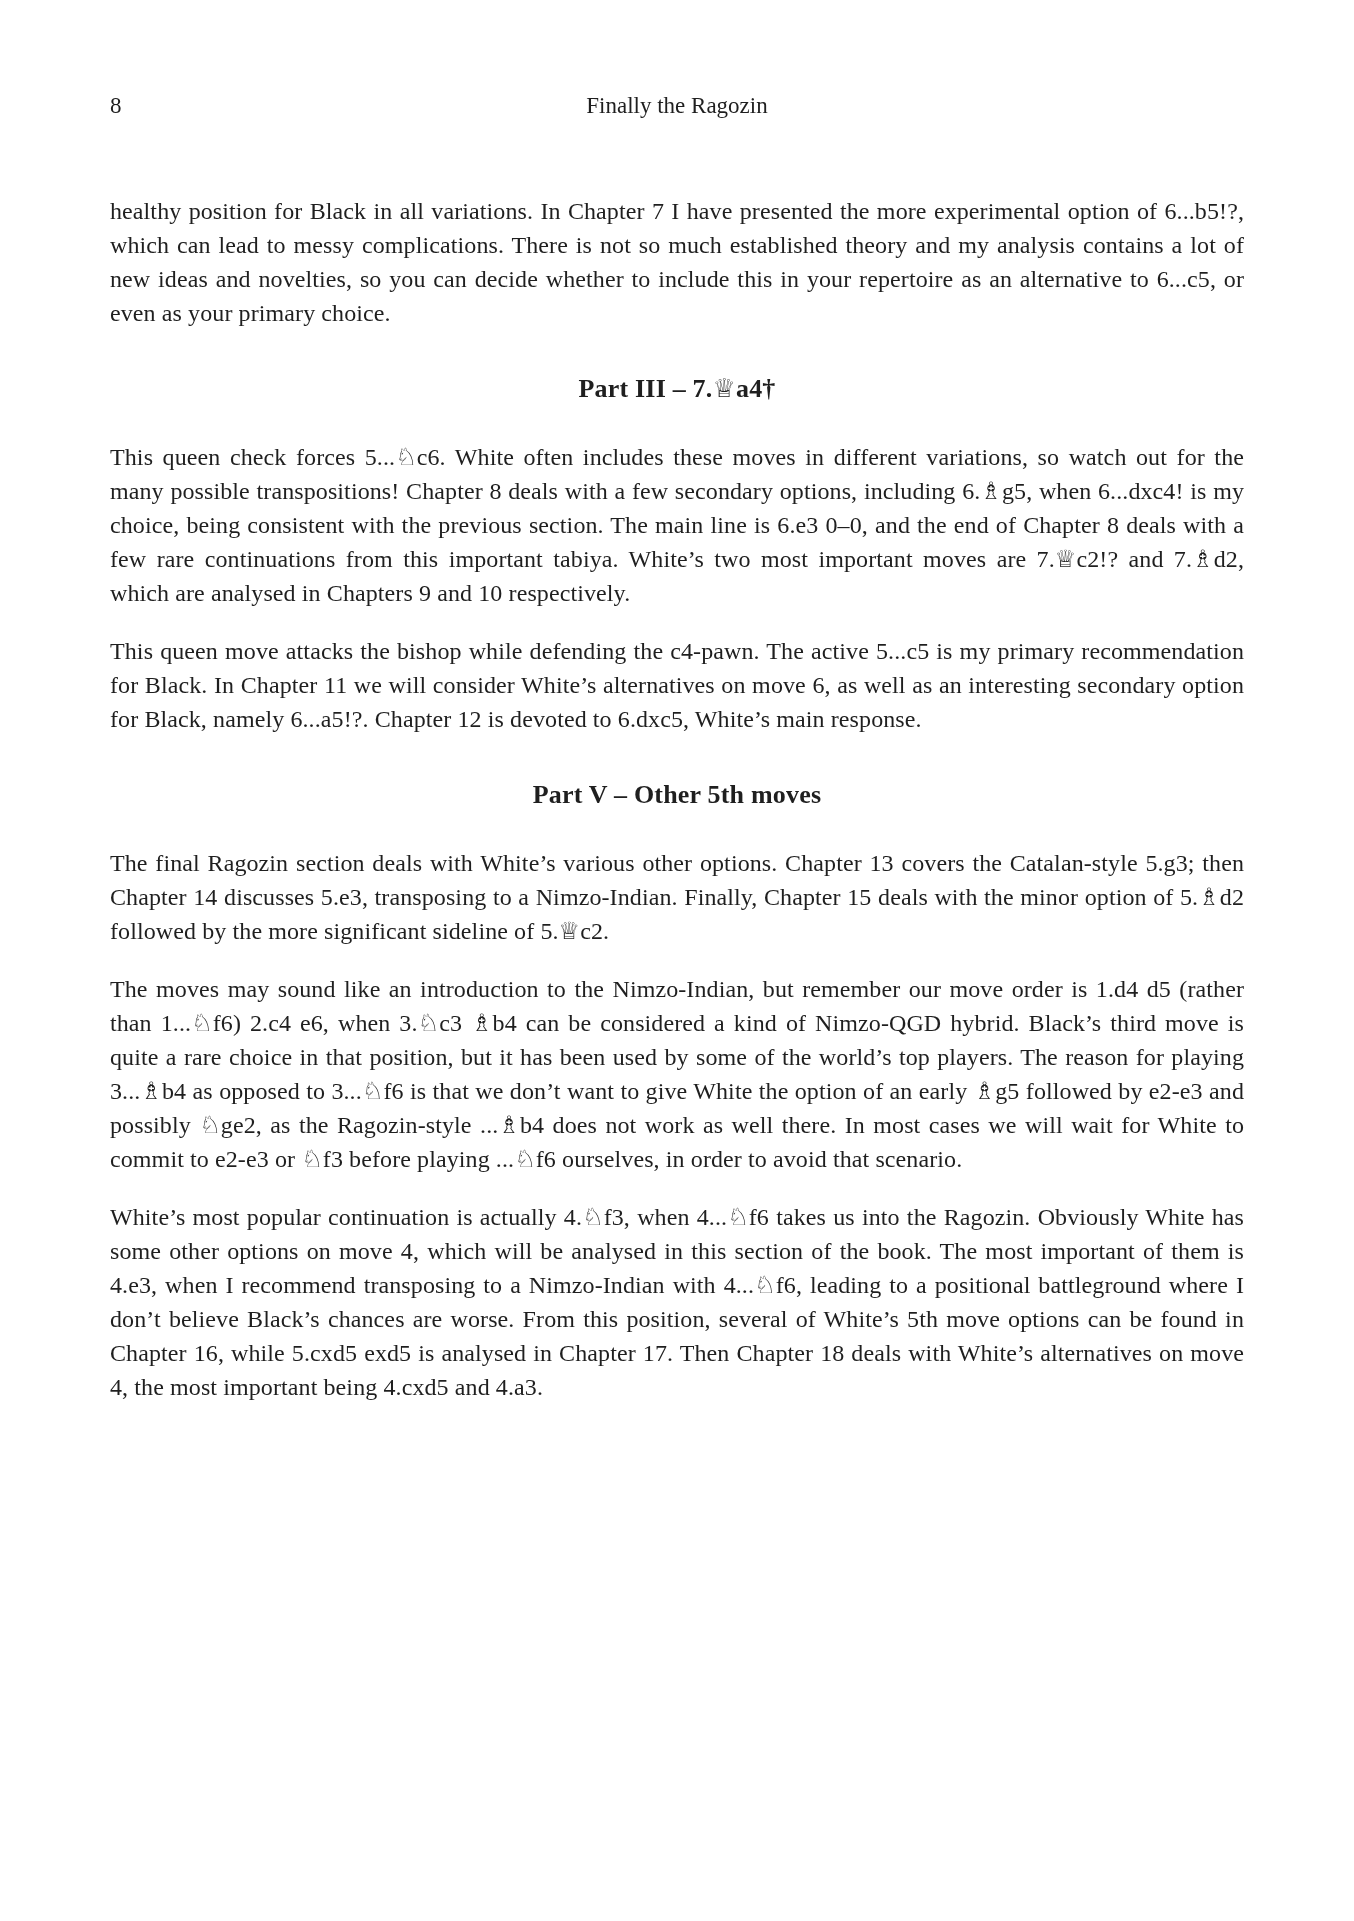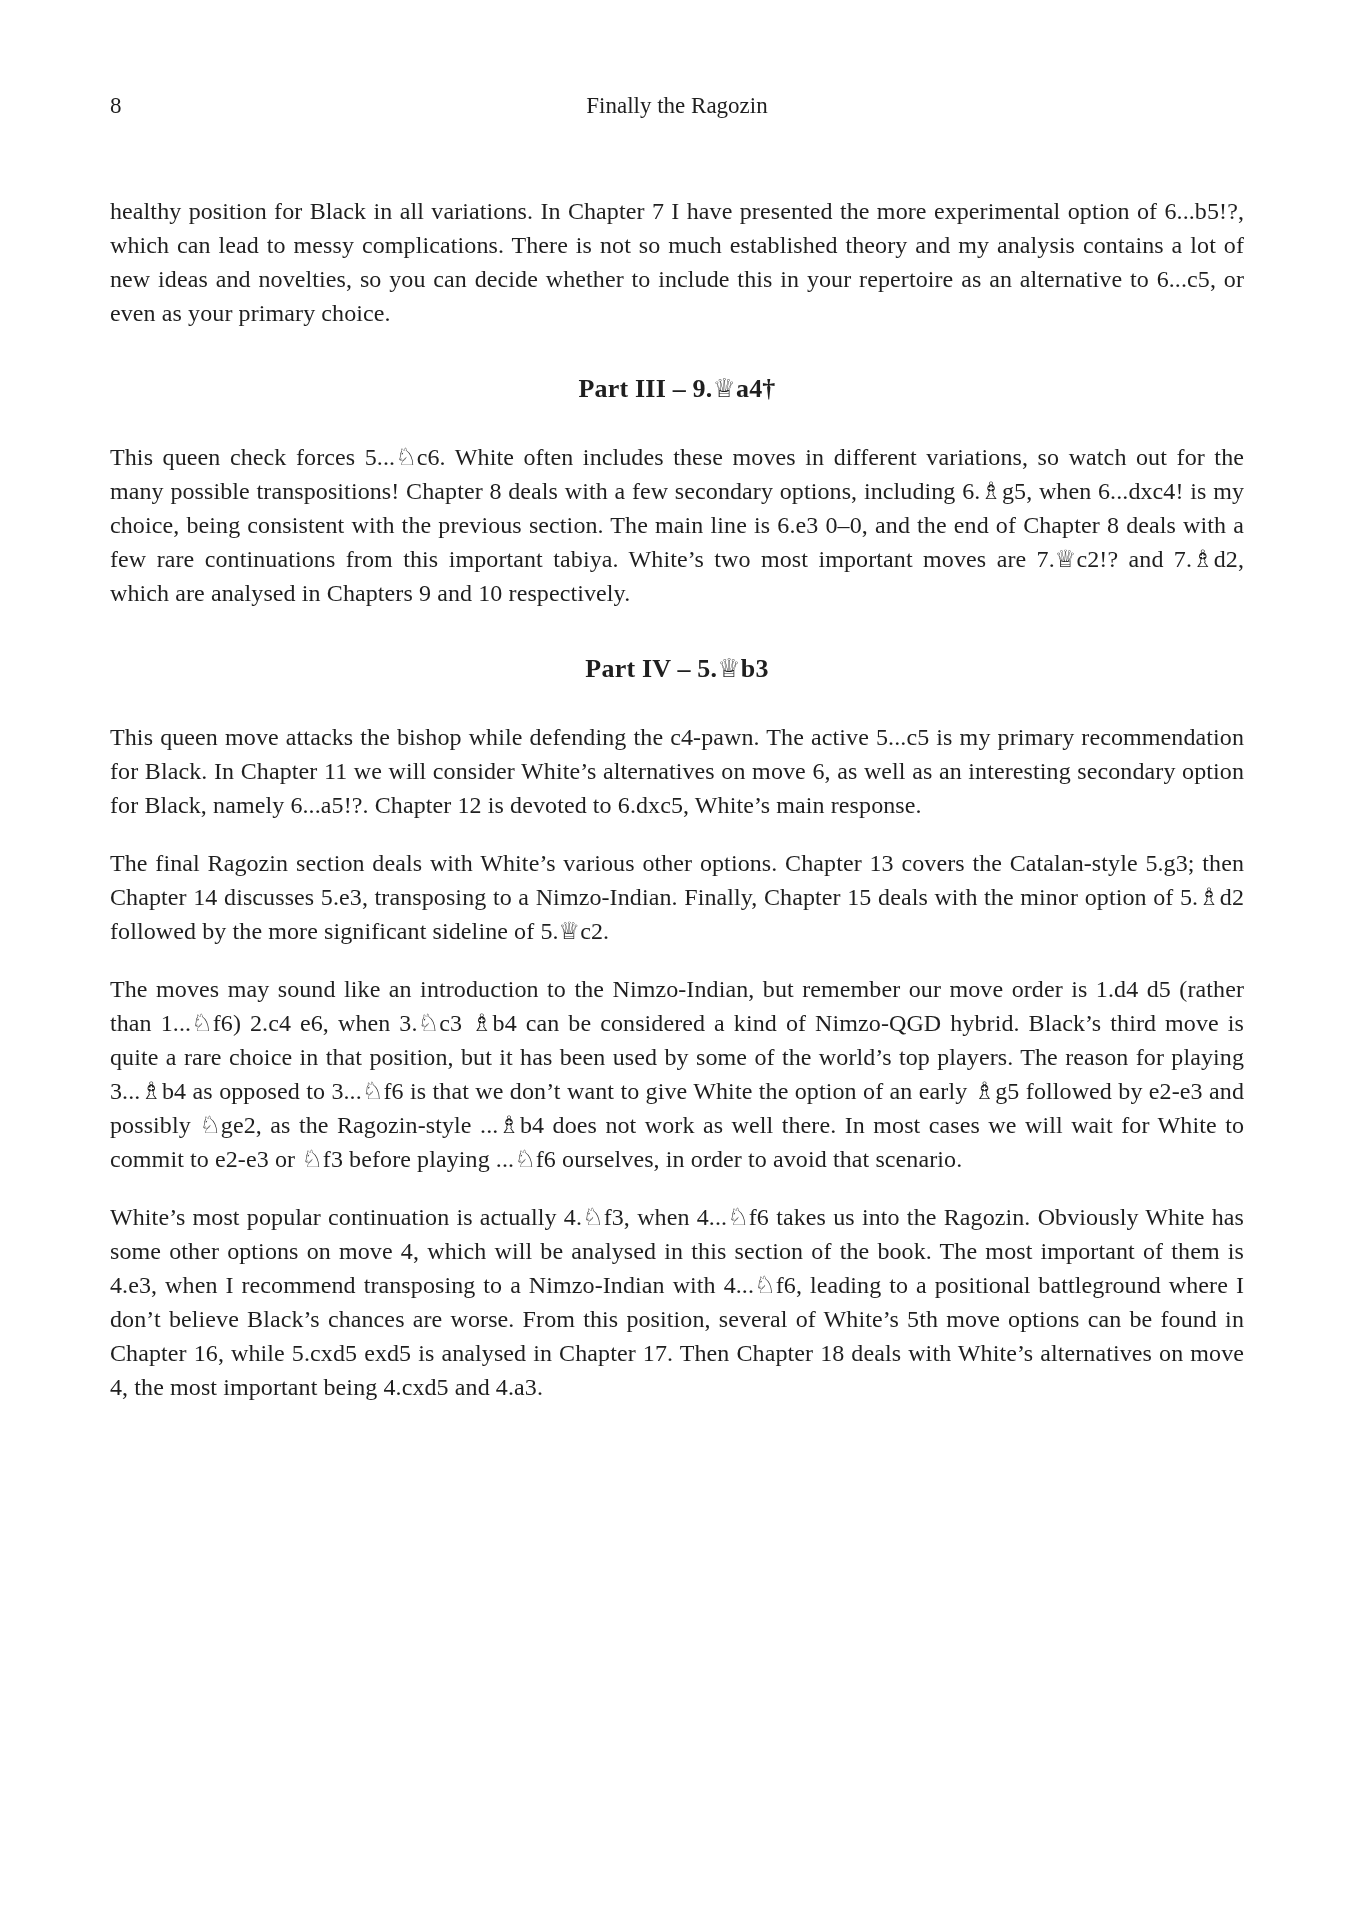--- a/index.html
+++ b/index.html
@@ -61,28 +61,28 @@
 
 <div class="page">
 
   <div class="page-header">
     <span class="page-number">8</span>
     <span class="running-title">Finally the Ragozin</span>
   </div>
 
   <p class="para para-first">healthy position for Black in all variations. In Chapter 7 I have presented the more experimental option of 6...b5!?, which can lead to messy complications. There is not so much established theory and my analysis contains a lot of new ideas and novelties, so you can decide whether to include this in your repertoire as an alternative to 6...c5, or even as your primary choice.</p>
 
-  <h2 class="heading">Part III – 9.♕a4†</h2>
+  <h2 class="heading">Part III – 7.♕a4†</h2>
 
   <p class="para">This queen check forces 5...♘c6. White often includes these moves in different variations, so watch out for the many possible transpositions! Chapter 8 deals with a few secondary options, including 6.♗g5, when 6...dxc4! is my choice, being consistent with the previous section. The main line is 6.e3 0–0, and the end of Chapter 8 deals with a few rare continuations from this important tabiya. White’s two most important moves are 7.♕c2!? and 7.♗d2, which are analysed in Chapters 9 and 10 respectively.</p>
 
-  <h2 class="heading">Part IV – 5.♕b3</h2>
 
   <p class="para">This queen move attacks the bishop while defending the c4-pawn. The active 5...c5 is my primary recommendation for Black. In Chapter 11 we will consider White’s alternatives on move 6, as well as an interesting secondary option for Black, namely 6...a5!?. Chapter 12 is devoted to 6.dxc5, White’s main response.</p>
 
+  <h2 class="heading">Part V – Other 5th moves</h2>
 
   <p class="para">The final Ragozin section deals with White’s various other options. Chapter 13 covers the Catalan-style 5.g3; then Chapter 14 discusses 5.e3, transposing to a Nimzo-Indian. Finally, Chapter 15 deals with the minor option of 5.♗d2 followed by the more significant sideline of 5.♕c2.</p>
 
 
   <p class="para">The moves may sound like an introduction to the Nimzo-Indian, but remember our move order is 1.d4 d5 (rather than 1...♘f6) 2.c4 e6, when 3.♘c3 ♗b4 can be considered a kind of Nimzo-QGD hybrid. Black’s third move is quite a rare choice in that position, but it has been used by some of the world’s top players. The reason for playing 3...♗b4 as opposed to 3...♘f6 is that we don’t want to give White the option of an early ♗g5 followed by e2-e3 and possibly ♘ge2, as the Ragozin-style ...♗b4 does not work as well there. In most cases we will wait for White to commit to e2-e3 or ♘f3 before playing ...♘f6 ourselves, in order to avoid that scenario.</p>
 
   <p class="para">White’s most popular continuation is actually 4.♘f3, when 4...♘f6 takes us into the Ragozin. Obviously White has some other options on move 4, which will be analysed in this section of the book. The most important of them is 4.e3, when I recommend transposing to a Nimzo-Indian with 4...♘f6, leading to a positional battleground where I don’t believe Black’s chances are worse. From this position, several of White’s 5th move options can be found in Chapter 16, while 5.cxd5 exd5 is analysed in Chapter 17. Then Chapter 18 deals with White’s alternatives on move 4, the most important being 4.cxd5 and 4.a3.</p>
 
 </div>
 

